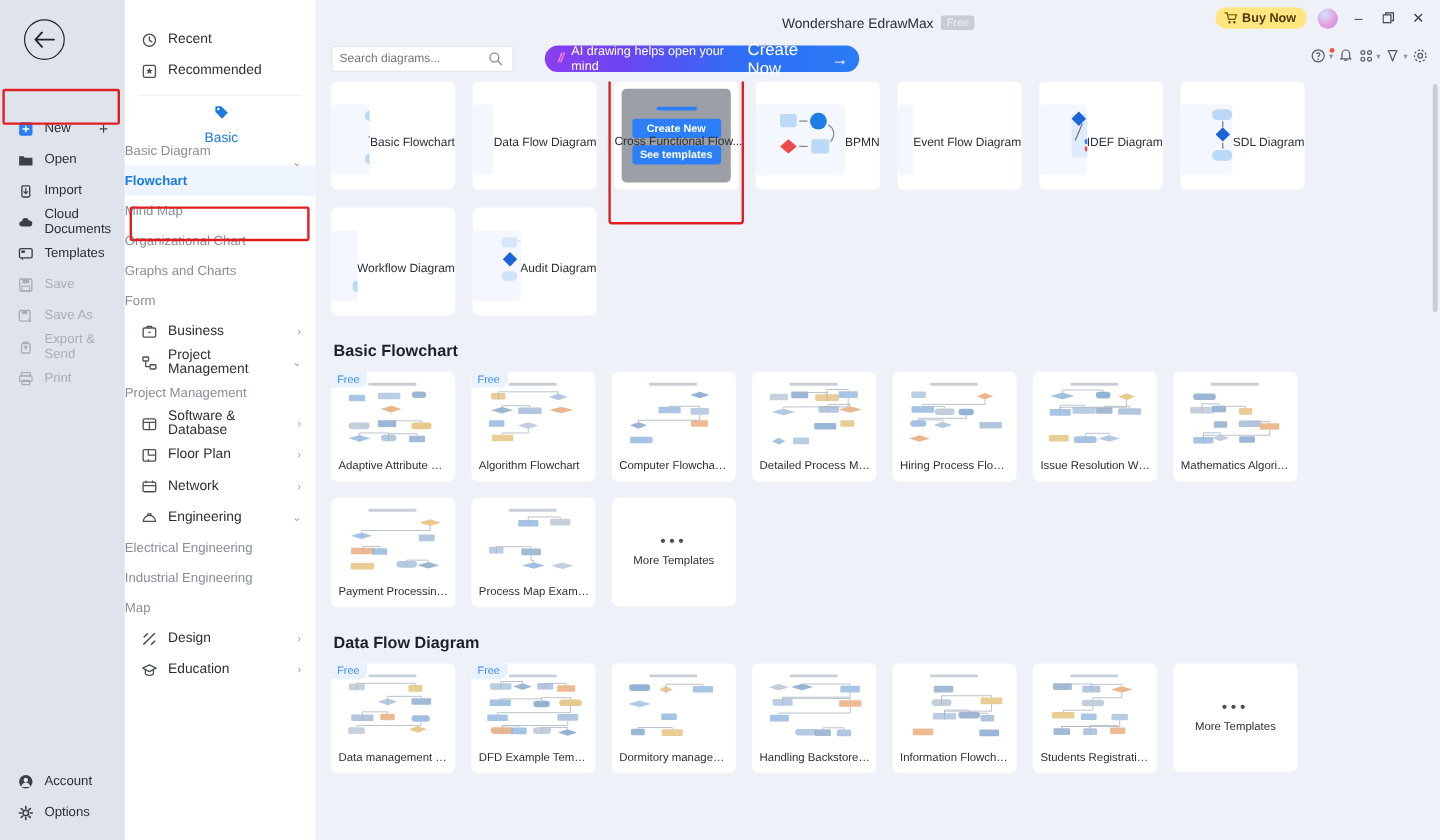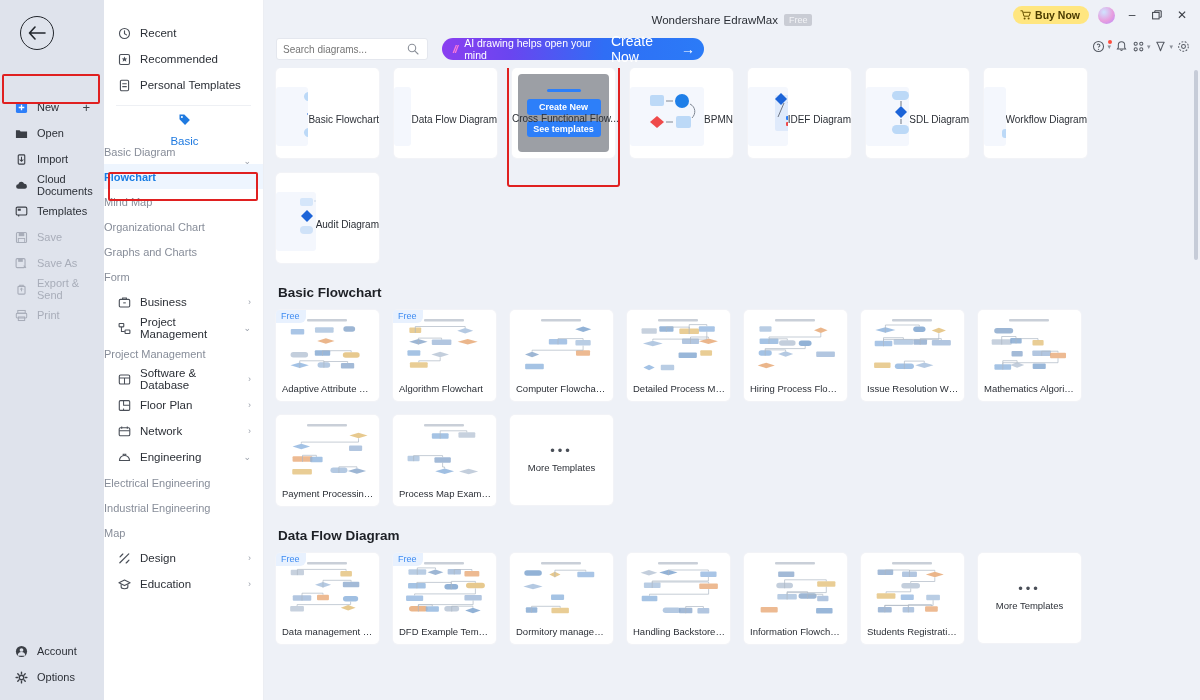--- a/index.html
+++ b/index.html
@@ -103,21 +103,21 @@
 
   .toolrow2 {
     position: absolute; right: 10px; top: 40px;
     display: flex; align-items: center; gap: 4px; color: #555a63;
   }
   .t2 { display:flex; align-items:center; gap:2px; cursor:pointer; font-size:11px;}
   .t2 .cd { font-size: 7px; color:#8b9099; }
   .dot-red { position:absolute; width:4px;height:4px;border-radius:50%;background:#ff4d3d; }
 
   
-  .searchrow { position: absolute; left: 12px; top: 38px; display: flex; align-items: center; gap: 14px; }
+  .searchrow { position: absolute; left: 12px; top: 38px; display: flex; align-items: center; gap: 26px; }
   .search-box {
     width: 152px; height: 22px; background:#fff; border:1px solid #e4e7ee; border-radius: 3px;
     display:flex; align-items:center; padding: 0 6px; cursor: text;
   }
   .search-box input {
     border: none; outline: none; font-size: 10px; color:#8b9099;
     background: transparent; width: 124px; font-family: "Liberation Sans", sans-serif;
   }
   .ai-banner {
     width: 262px; height: 22px; border-radius: 11px;
@@ -331,29 +331,20 @@
           <span>Recent</span>
         </div>
         <div class="cat-row">
           <span class="c-ico">
             <svg width="13" height="13" viewBox="0 0 14 14">
               <rect x="1.6" y="1.6" width="10.8" height="10.8" rx="1.6" fill="none" stroke="#4a4f58" stroke-width="1.2"></rect>
               <path d="M7 3.8l1 2h2l-1.6 1.4.6 2.1L7 8.1 5 9.3l.6-2.1L4 5.8h2z" fill="#4a4f58"></path>
             </svg>
           </span>
           <span>Recommended</span>
-        </div>
-        <div class="cat-row">
-          <span class="c-ico">
-            <svg width="13" height="13" viewBox="0 0 14 14">
-              <rect x="2.6" y="1.4" width="8.8" height="11.2" rx="1.3" fill="none" stroke="#4a4f58" stroke-width="1.2"></rect>
-              <path d="M4.6 5h4.8M4.6 8.2h4.8" stroke="#4a4f58" stroke-width="1.1"></path>
-            </svg>
-          </span>
-          <span>Personal Templates</span>
         </div>
       </div>
     <div class="cats-divider"></div>
     <div id="cats-groups">
         <div class="cat-row accent">
           <span class="c-ico">
             <svg width="13" height="13" viewBox="0 0 14 14">
               <path d="M1.6 1.6h5.2l6 6-5.2 5.2-6-6z" fill="#1f7ae0"></path>
               <circle cx="4.2" cy="4.2" r="1.1" fill="#fff"></circle>
             </svg>
@@ -614,20 +605,34 @@
       <rect x="20" y="8" width="14" height="11" rx="2" fill="#bcd9f7"></rect>
       <path d="M36 14h7" stroke="#7f8793" stroke-width="1"></path>
       <circle cx="52" cy="14" r="7" fill="#1f7fe8"></circle>
       <path d="M60 17c6 3 6 10 2 14" stroke="#7f8793" stroke-width="1" fill="none"></path>
       <path d="M27 29 34 35 27 41 20 35z" fill="#ef4a4a"></path>
       <path d="M36 35h7" stroke="#7f8793" stroke-width="1"></path>
       <rect x="46" y="29" width="15" height="12" rx="2" fill="#bcd9f7"></rect>
               </svg>
             </div>
             <div class="type-label">BPMN</div>
+          </div>
+          <div class="type-card">
+            <div class="type-thumb">
+              <svg width="89" height="59" viewBox="0 0 89 59">
+      <path d="M14 16h9v3h-6v2h5v3h-5v2h6v3h-9z" fill="#ef4a4a"></path>
+      <path d="M25 24h7" stroke="#7f8793" stroke-width="1"></path>
+      <rect x="38" y="5" width="15" height="10" rx="2" fill="#bcd9f7"></rect>
+      <path d="M45 16v4" stroke="#7f8793" stroke-width="1"></path>
+      <ellipse cx="45" cy="26" rx="10" ry="5.5" fill="#1f7fe8"></ellipse>
+      <path d="M45 32v4" stroke="#7f8793" stroke-width="1"></path>
+      <rect x="38" y="37" width="15" height="10" rx="2" fill="#bcd9f7"></rect>
+              </svg>
+            </div>
+            <div class="type-label">Event Flow Diagram</div>
           </div>
           <div class="type-card">
             <div class="type-thumb">
               <svg width="89" height="59" viewBox="0 0 89 59">
       <rect x="27" y="8" width="36" height="36" rx="2" fill="#dfeafb"></rect>
       <path d="M33 6 39 12 33 18 27 12z" fill="#1c64d8"></path>
       <path d="M36 16 30 30M40 15l9 12" stroke="#6f7683" stroke-width="1"></path>
       <rect x="38" y="29" width="12" height="4" rx="1" fill="#2d7ff9"></rect>
       <rect x="38" y="35" width="14" height="4" rx="1" fill="#ef4a4a"></rect>
               </svg>

